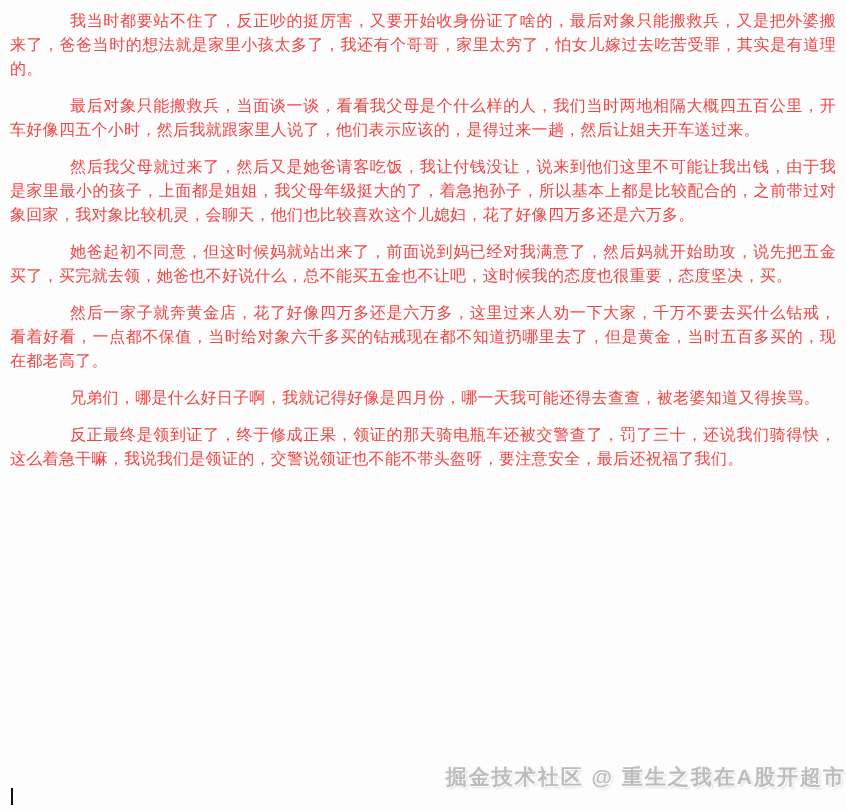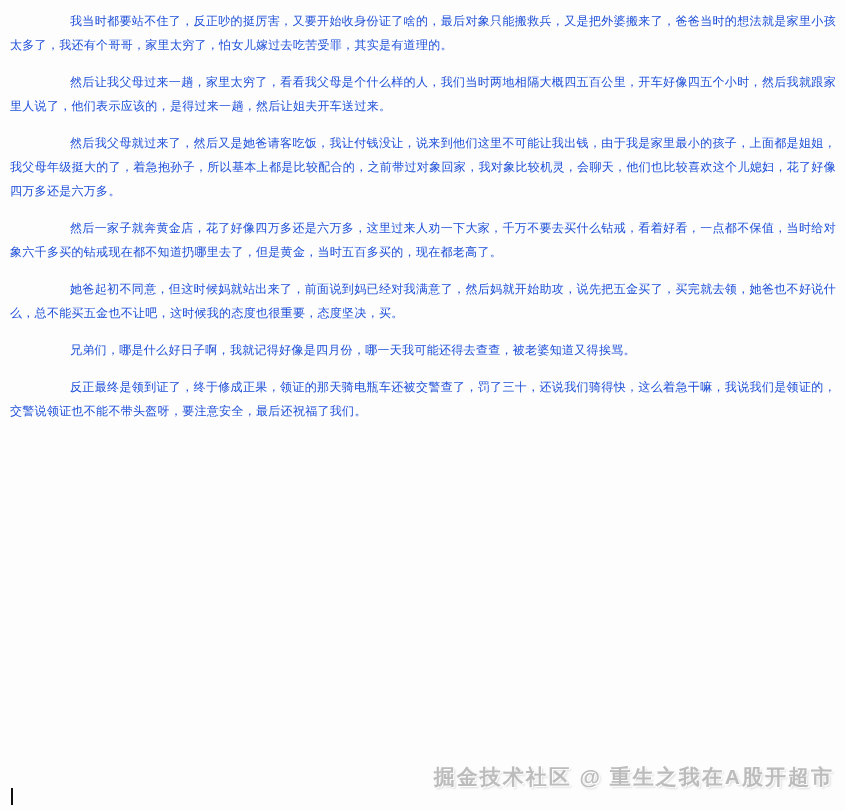--- a/index.html
+++ b/index.html
@@ -12,31 +12,31 @@
     overflow: hidden;
     background: #fdfdfd;
     font-family: "Liberation Sans", "DejaVu Sans", sans-serif;
     position: relative;
   }
   .article {
     padding: 9px 10px 0 10px;
   }
   .article p {
     margin: 0 0 13px 0;
-    font-size: 12px;
+    font-size: 16px;
     line-height: 24px;
-    color: #1d4ed8;
+    color: #ef4444;
     text-indent: 60px;
     text-align: justify;
     letter-spacing: 0.3px;
     word-break: break-all;
   }
   .watermark {
     position: absolute;
-    right: 12px;
+    right: 0;
     top: 763px;
     font-size: 21px;
     font-weight: bold;
     letter-spacing: 2px;
     color: #bcbcbc;
     text-shadow: 1px 1px 0 #ffffff, 2px 2px 2px rgba(160,160,160,0.35);
     white-space: nowrap;
   }
   .text-cursor {
     position: absolute;
@@ -45,23 +45,23 @@
     width: 2px;
     height: 17px;
     background: #111111;
   }
 </style>
 </head>
 <body style="background: rgb(253, 253, 253);">
 
 <div class="article">
   <p>我当时都要站不住了，反正吵的挺厉害，又要开始收身份证了啥的，最后对象只能搬救兵，又是把外婆搬来了，爸爸当时的想法就是家里小孩太多了，我还有个哥哥，家里太穷了，怕女儿嫁过去吃苦受罪，其实是有道理的。</p>
-  <p>然后让我父母过来一趟，家里太穷了，看看我父母是个什么样的人，我们当时两地相隔大概四五百公里，开车好像四五个小时，然后我就跟家里人说了，他们表示应该的，是得过来一趟，然后让姐夫开车送过来。</p>
+  <p>最后对象只能搬救兵，当面谈一谈，看看我父母是个什么样的人，我们当时两地相隔大概四五百公里，开车好像四五个小时，然后我就跟家里人说了，他们表示应该的，是得过来一趟，然后让姐夫开车送过来。</p>
   <p>然后我父母就过来了，然后又是她爸请客吃饭，我让付钱没让，说来到他们这里不可能让我出钱，由于我是家里最小的孩子，上面都是姐姐，我父母年级挺大的了，着急抱孙子，所以基本上都是比较配合的，之前带过对象回家，我对象比较机灵，会聊天，他们也比较喜欢这个儿媳妇，花了好像四万多还是六万多。</p>
+  <p>她爸起初不同意，但这时候妈就站出来了，前面说到妈已经对我满意了，然后妈就开始助攻，说先把五金买了，买完就去领，她爸也不好说什么，总不能买五金也不让吧，这时候我的态度也很重要，态度坚决，买。</p>
   <p>然后一家子就奔黄金店，花了好像四万多还是六万多，这里过来人劝一下大家，千万不要去买什么钻戒，看着好看，一点都不保值，当时给对象六千多买的钻戒现在都不知道扔哪里去了，但是黄金，当时五百多买的，现在都老高了。</p>
-  <p>她爸起初不同意，但这时候妈就站出来了，前面说到妈已经对我满意了，然后妈就开始助攻，说先把五金买了，买完就去领，她爸也不好说什么，总不能买五金也不让吧，这时候我的态度也很重要，态度坚决，买。</p>
   <p>兄弟们，哪是什么好日子啊，我就记得好像是四月份，哪一天我可能还得去查查，被老婆知道又得挨骂。</p>
   <p>反正最终是领到证了，终于修成正果，领证的那天骑电瓶车还被交警查了，罚了三十，还说我们骑得快，这么着急干嘛，我说我们是领证的，交警说领证也不能不带头盔呀，要注意安全，最后还祝福了我们。</p>
 </div>
 
 <div class="watermark" style="color: rgb(188, 188, 188);">掘金技术社区 @ 重生之我在A股开超市</div>
 
 <div class="text-cursor"></div>
 
 </body></html>

